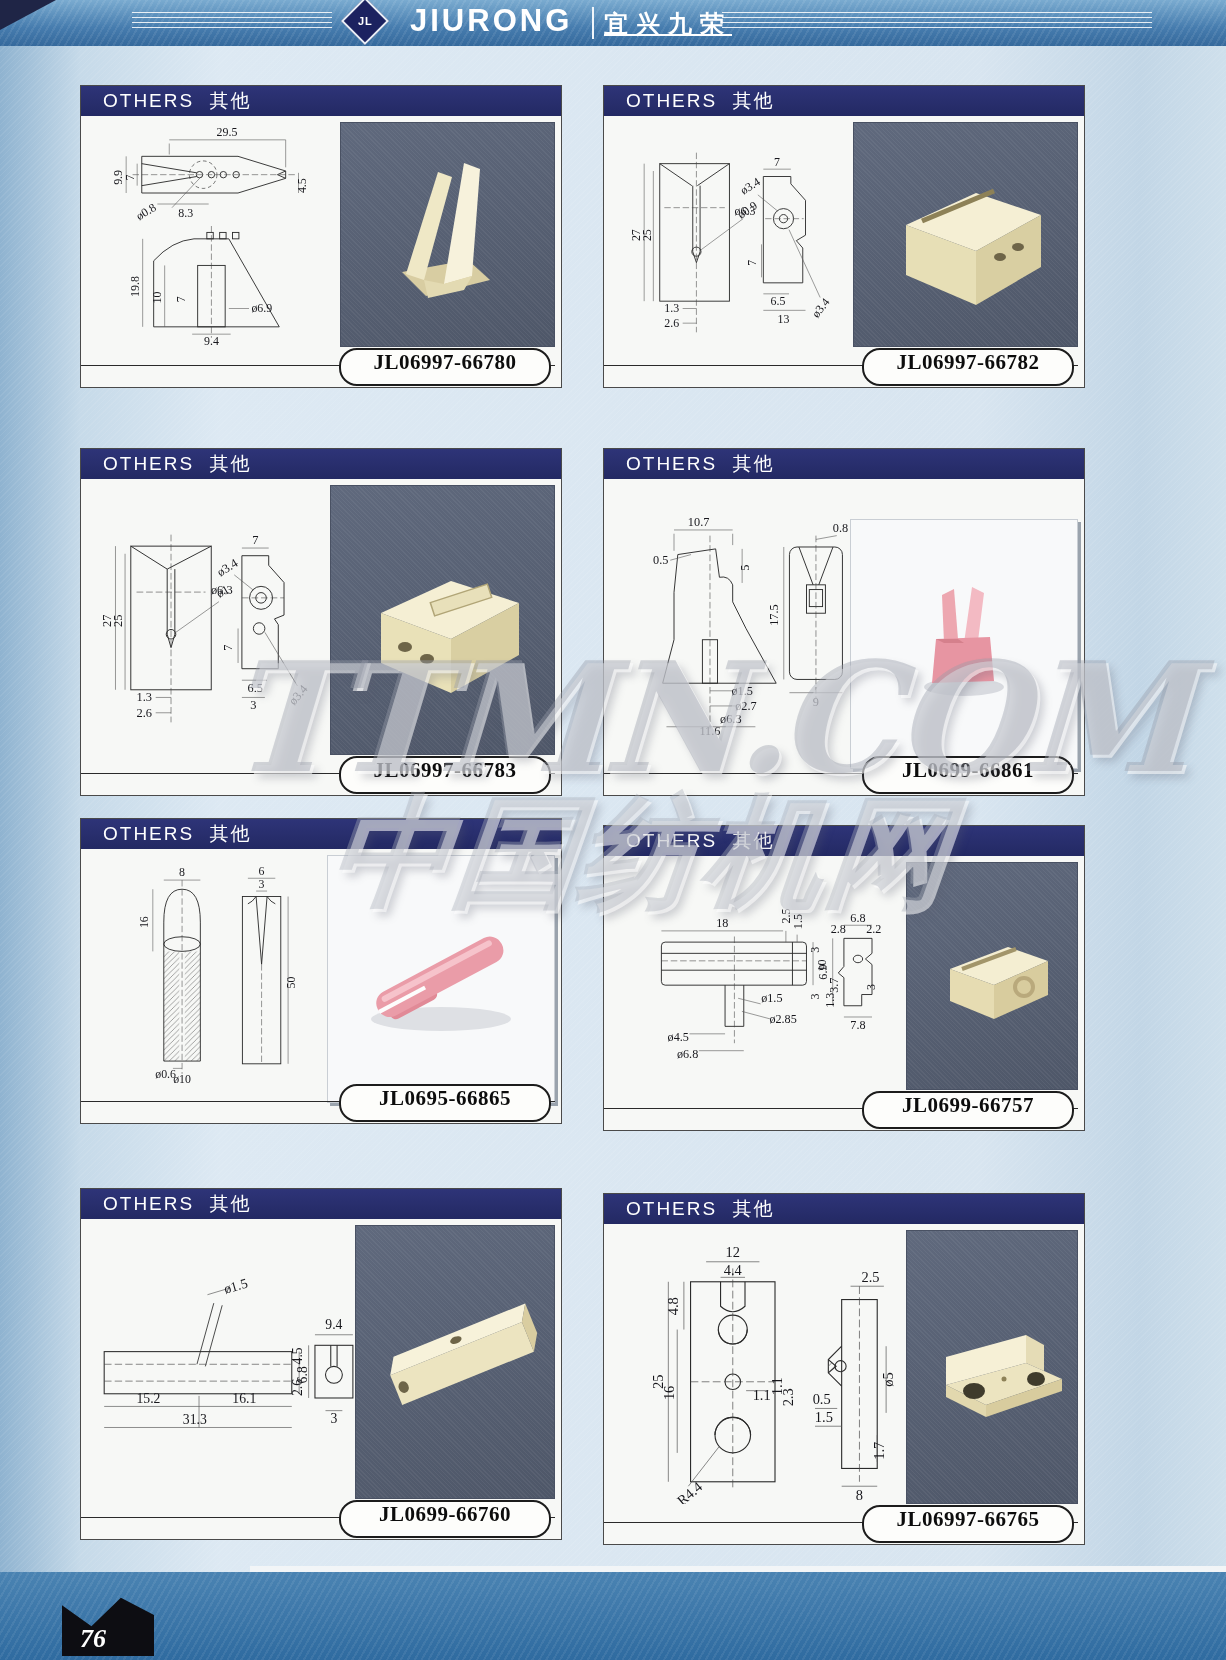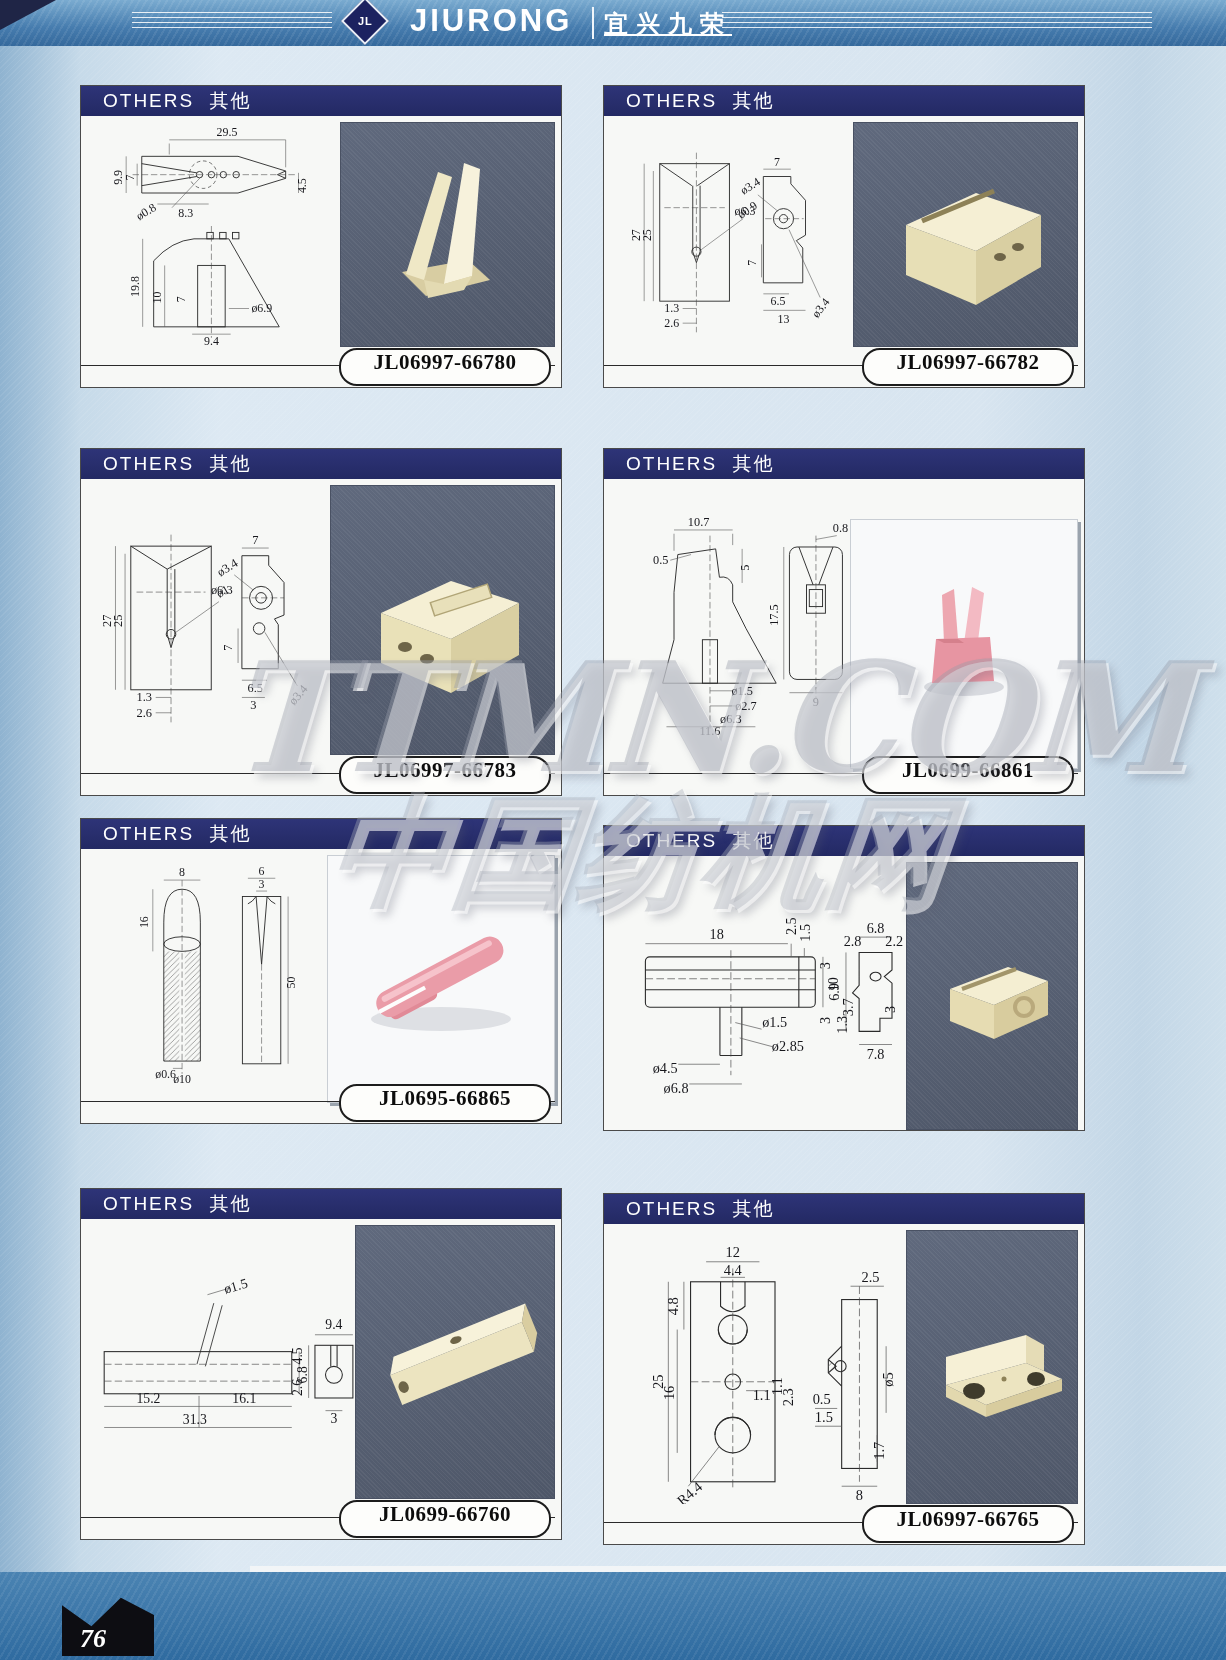--- a/index.html
+++ b/index.html
@@ -493,20 +493,26 @@
     <div class="photo photo-dark" style="width:172px">
       <svg viewBox="0 0 160 150" width="160" height="150">
         <polygon points="38,68 96,46 136,60 82,84" fill="#f4eed2"></polygon>
         <line x1="50" y1="68" x2="104" y2="48" stroke="#a2956a" stroke-width="4"></line>
         <polygon points="38,68 82,84 82,118 38,100" fill="#e6dcb2"></polygon>
         <polygon points="82,84 136,60 136,94 82,118" fill="#d8cc9e"></polygon>
         <circle cx="112" cy="86" r="9" fill="none" stroke="#b9a97c" stroke-width="4"></circle>
       </svg>
     </div>
   </div>
+  <div class="pfoot">
+      <div class="fline"></div>
+    <div class="pill">
+        <span>JL0699-66757</span>
+      </div>
+  </div>
 </section>
 
 <section class="panel" style="left:80px;top:1188px;width:482px;height:352px">
   <div class="phead">
       <span>OTHERS 其他</span>
     </div>
   <div class="pbody">
     <div class="drawing">
       <svg viewBox="0 0 260 250">
         <g class="ln">

